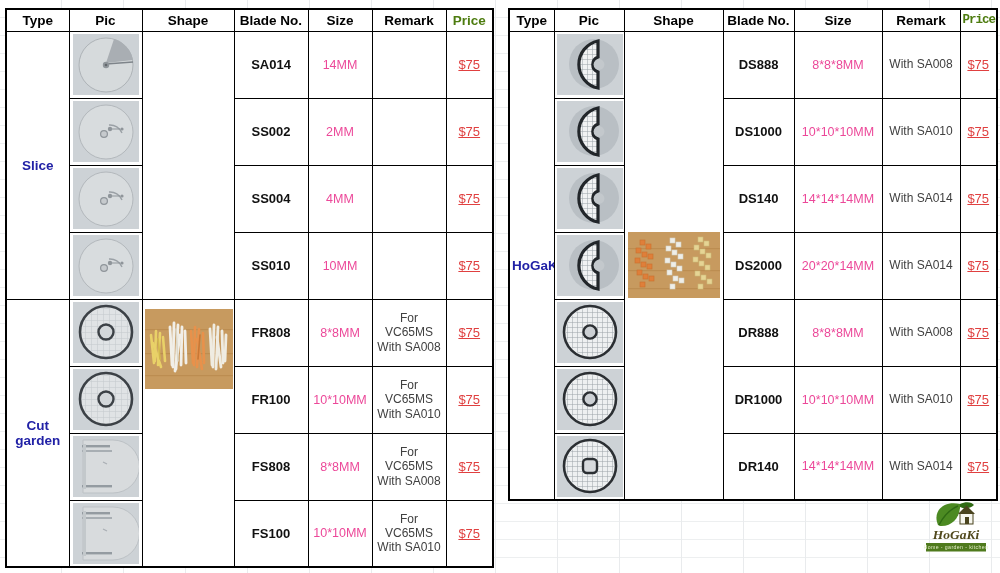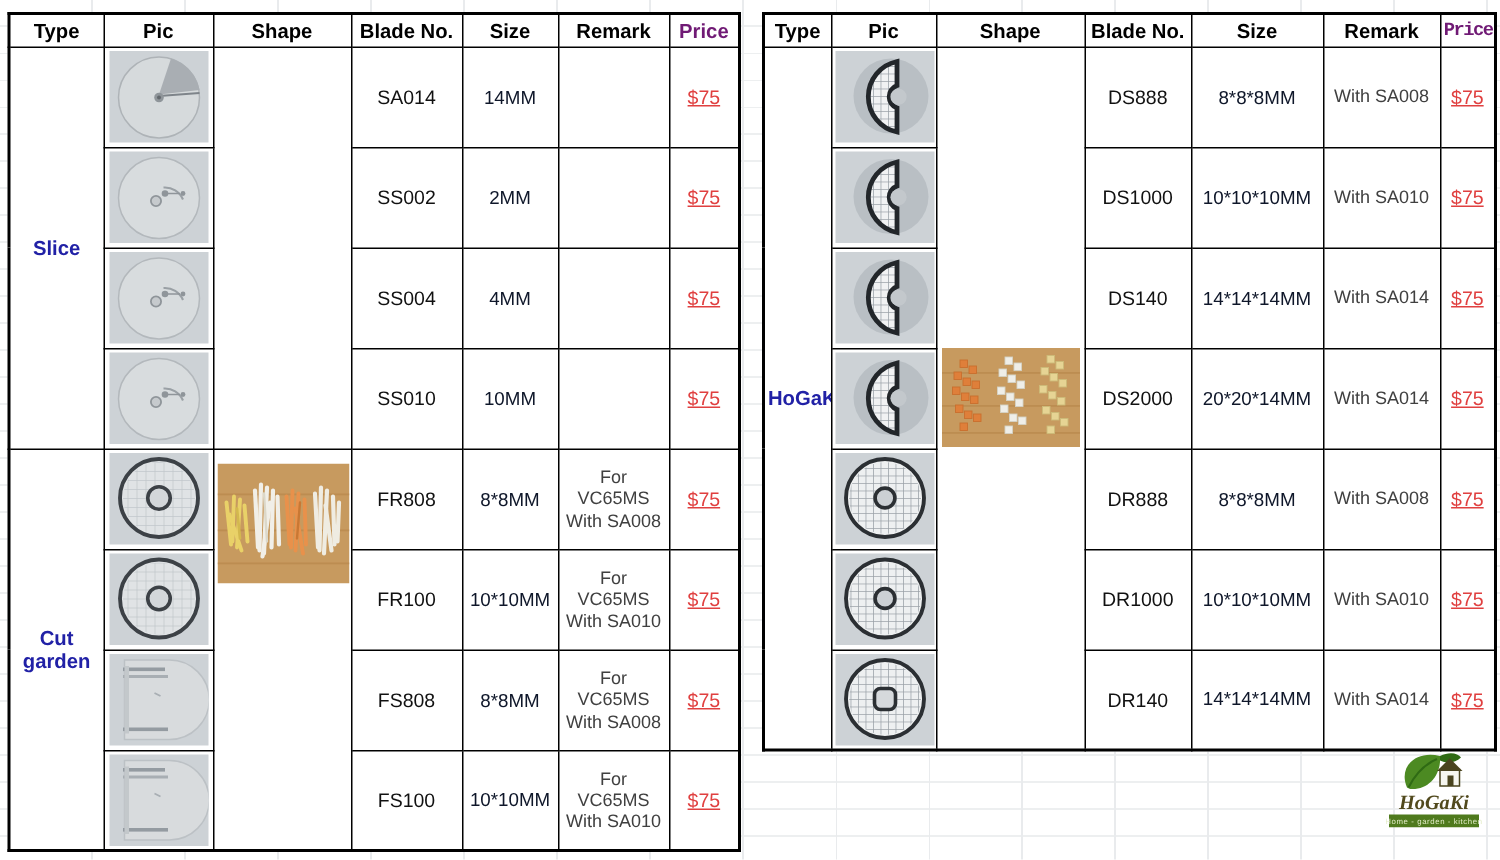--- a/index.html
+++ b/index.html
@@ -19,25 +19,25 @@
   }
   table.ptable td, table.ptable th{
     border:1px solid #000;text-align:center;vertical-align:middle;
     padding:0 2px;overflow:hidden;
   }
   table.left-t{left:5px;width:487px;}
   table.right-t{left:508px;width:488px;}
   tr.hrow{height:22px;margin-left:16px;}
   tr.drow{height:67px;}
   th{font-size:13.5px;font-weight:bold;color:#000;background:#fff;}
-  th.price-h{color:#701a75;}
+  th.price-h{color:#4d7c0f;}
   th.price-h.mono{font-family:"Liberation Mono",monospace;font-size:12.5px;letter-spacing:-1px;}
   td.type-c{font-size:13.5px;font-weight:bold;color:#2121a6;margin-left:44px;}
-  td.blade-c{font-size:13px;font-weight:normal;color:#111;}
-  td.size-c{font-size:12.5px;color:#0f172a;}
+  td.blade-c{font-size:13px;font-weight:bold;color:#111;}
+  td.size-c{font-size:12.5px;color:#ec4899;}
   td.remark-c{font-size:12px;color:#404040;line-height:1.2;}
   td.price-c{font-size:13px;color:#e04040;text-decoration:underline;}
   td.pic-c{padding:2px;}
   .pic{width:66px;height:61px;background:#cdd2d6;margin:0 auto;display:flex;align-items:center;justify-content:center;}
   .pic svg{display:block;}
   td.shape-c{vertical-align:middle;}
   td.shape-c.top{vertical-align:top;padding-top:9px;}
   .shape-img{display:block;margin:0 auto;}
   .logo{position:absolute;left:924px;top:497px;width:64px;height:64px;}
 </style>

